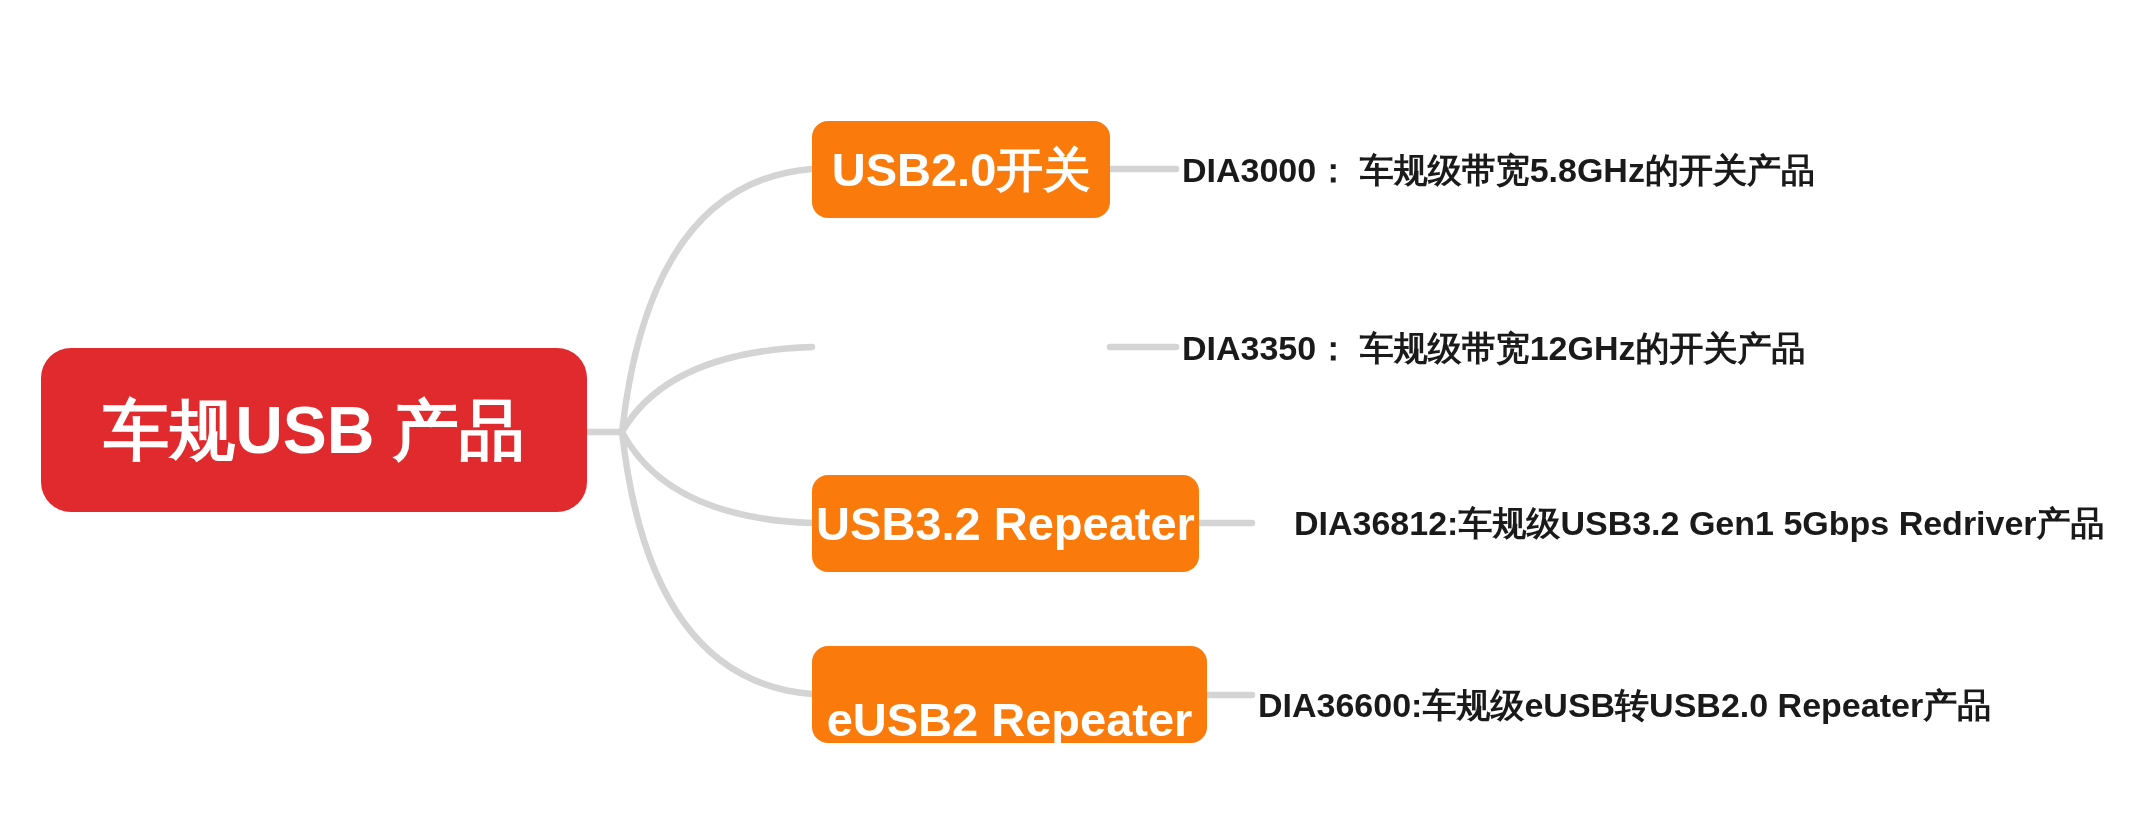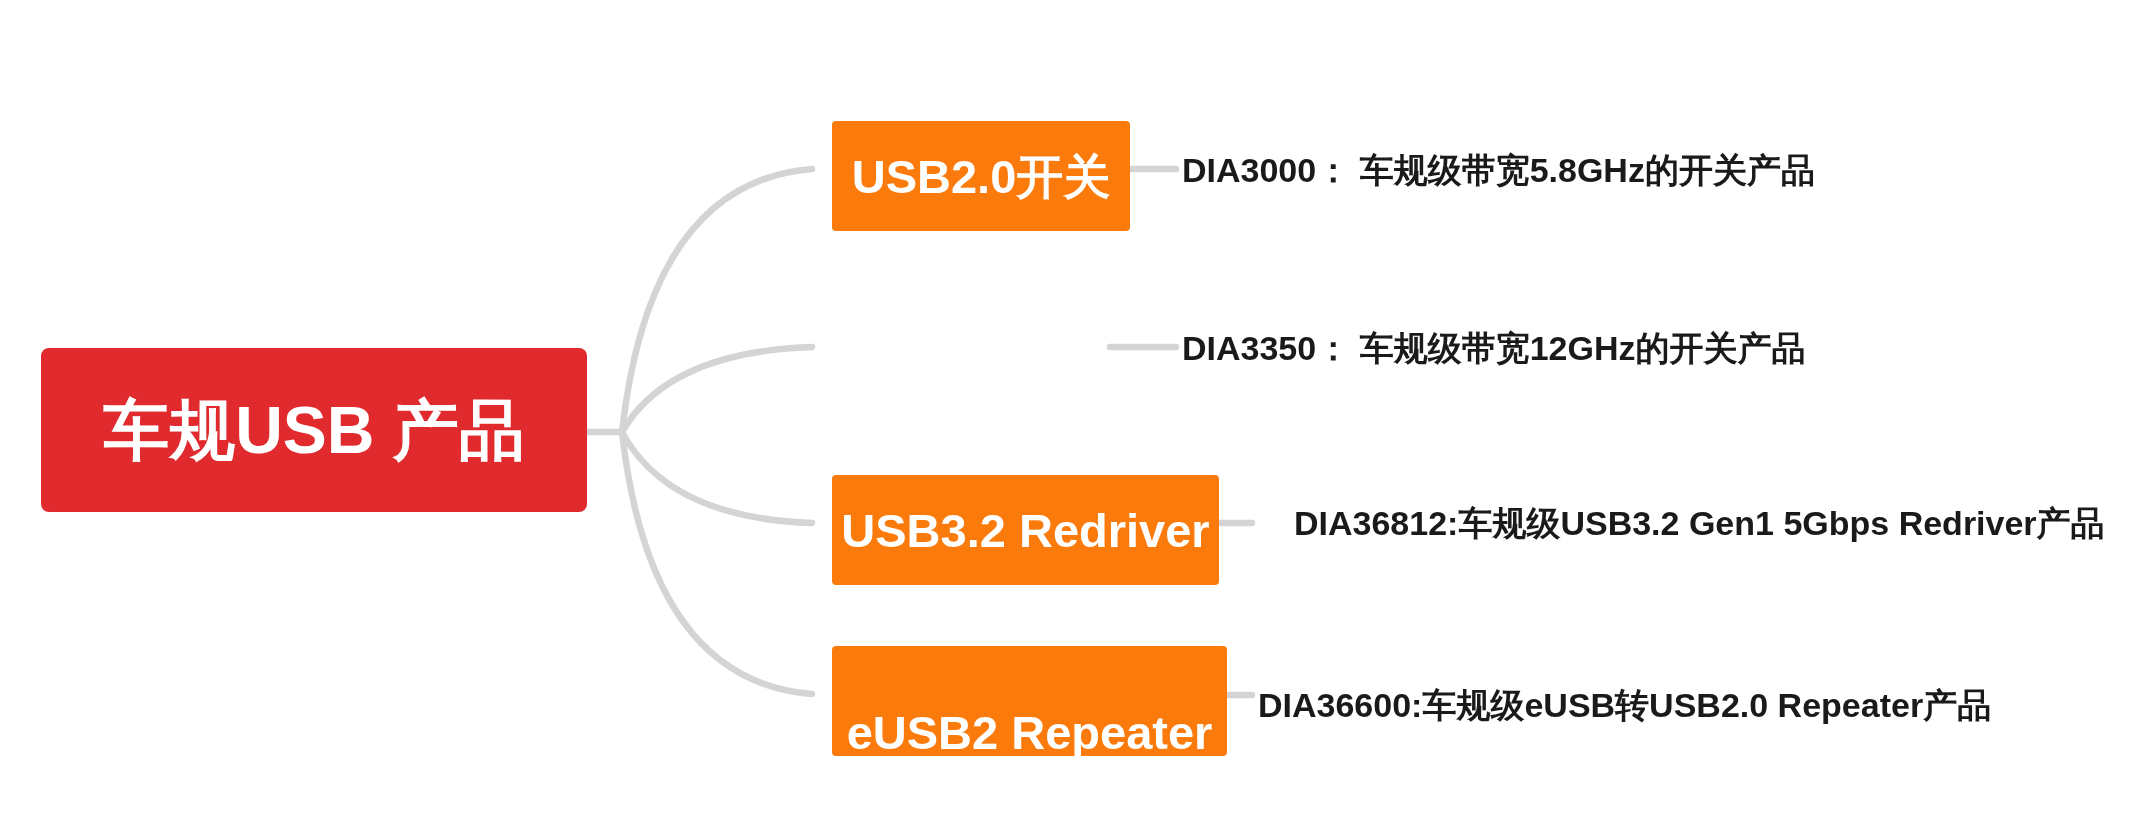--- a/index.html
+++ b/index.html
@@ -40,30 +40,29 @@
     font-weight: bold;
     white-space: nowrap;
     line-height: 1;
     cursor: default;
   }
   .root-node {
     left: 41px;
     top: 348px;
     width: 546px;
     height: 164px;
-    border-radius: 8px;
+    border-radius: 30px;
     background: var(--root-bg, #e12a2d);
     font-size: 66px;
   }
   .branch-node {
     background: var(--branch-bg, #fa7b0c);
-    border-radius: 4px;
+    border-radius: 16px;
     font-size: 47px;
-    height: 110px;
-    margin-left: 20px;
+    height: 97px;
   }
   .b0 { left: 812px; top: 121px; width: 298px; }
   .b1 { left: 812px; top: 299px; width: 298px; }
   .b2 { left: 812px; top: 475px; width: 387px; }
   .b3 { left: 812px; top: 646px; width: 395px; align-items: flex-end; }
   .desc {
     position: absolute;
     transform: translateY(-50%);
     font-size: 34px;
     font-weight: bold;
@@ -94,21 +93,21 @@
   </svg>
 
   <div class="node root-node">
     <span>车规USB 产品</span>
   </div>
 
   <div class="node branch-node b0">
     <span>USB2.0开关</span>
   </div>
   <div class="node branch-node b2">
-    <span>USB3.2 Redriver</span>
+    <span>USB3.2 Repeater</span>
   </div>
   <div class="node branch-node b3">
     <span>eUSB2 Repeater</span>
   </div>
 
   <div class="desc d0">DIA3000： 车规级带宽5.8GHz的开关产品</div>
   <div class="desc d1">DIA3350： 车规级带宽12GHz的开关产品</div>
   <div class="desc d2">DIA36812:车规级USB3.2 Gen1 5Gbps Redriver产品</div>
   <div class="desc d3">DIA36600:车规级eUSB转USB2.0 Repeater产品</div>
 

